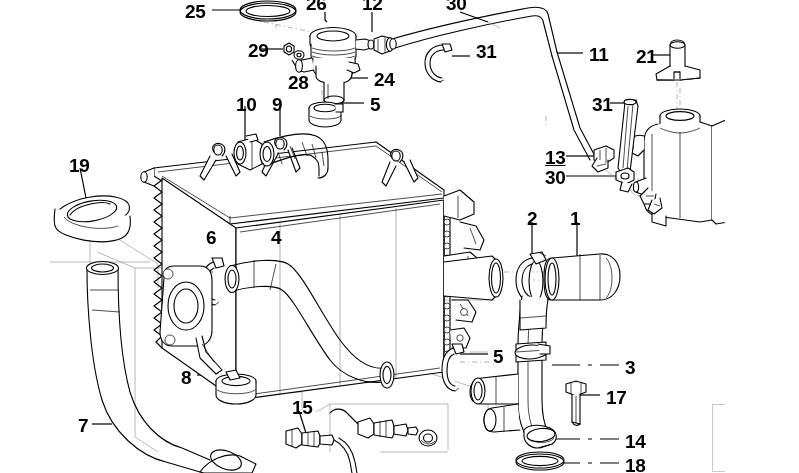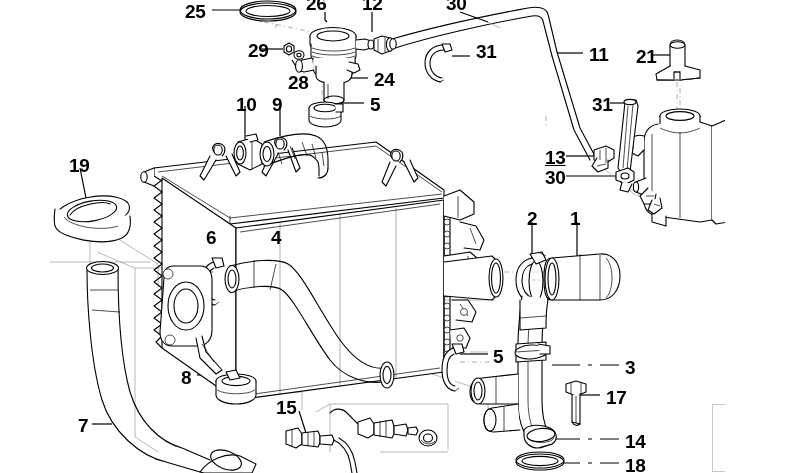--- a/index.html
+++ b/index.html
@@ -576,19 +576,19 @@
   <div class="lbl" style="left:29px;top:156px;">19</div>
   <div class="lbl" style="left:487px;top:209px;">2</div>
   <div class="lbl" style="left:530px;top:209px;">1</div>
   <div class="lbl" style="left:166px;top:228px;">6</div>
   <div class="lbl" style="left:231px;top:228px;">4</div>
   <div class="lbl" style="left:453px;top:347px;">5</div>
   <div class="lbl" style="left:585px;top:358px;">3</div>
   <div class="lbl" style="left:566px;top:388px;">17</div>
   <div class="lbl" style="left:141px;top:368px;">8</div>
   <div class="lbl" style="left:38px;top:416px;">7</div>
-  <div class="lbl" style="left:236px;top:398px;">15</div>
+  <div class="lbl" style="left:252px;top:398px;">15</div>
   <div class="lbl" style="left:585px;top:432px;">14</div>
   <div class="lbl" style="left:585px;top:456px;">18</div>
 
   <div class="moto-box" style="left:672px;top:404px;width:122px;height:66px;"></div>
 
 </div>
 
 </body></html>

